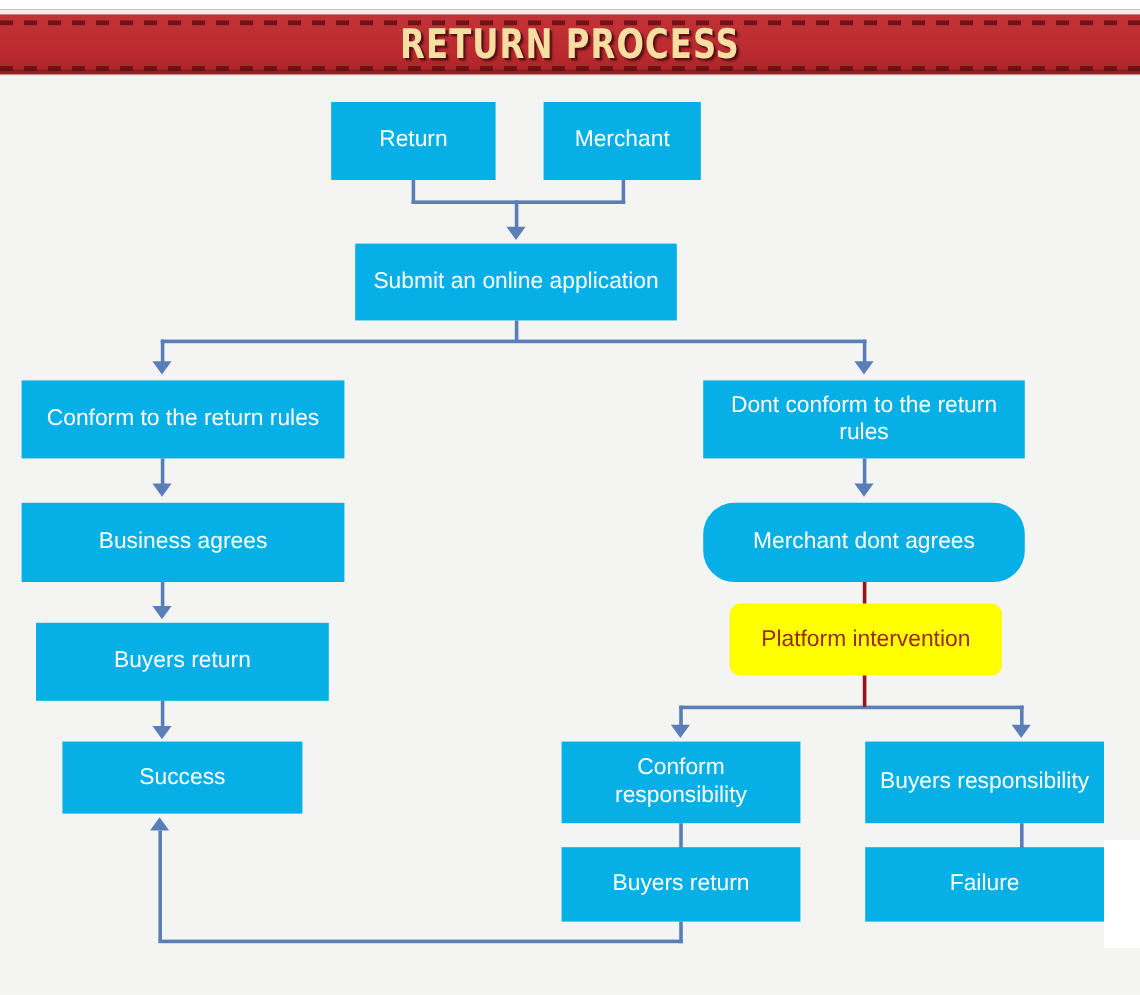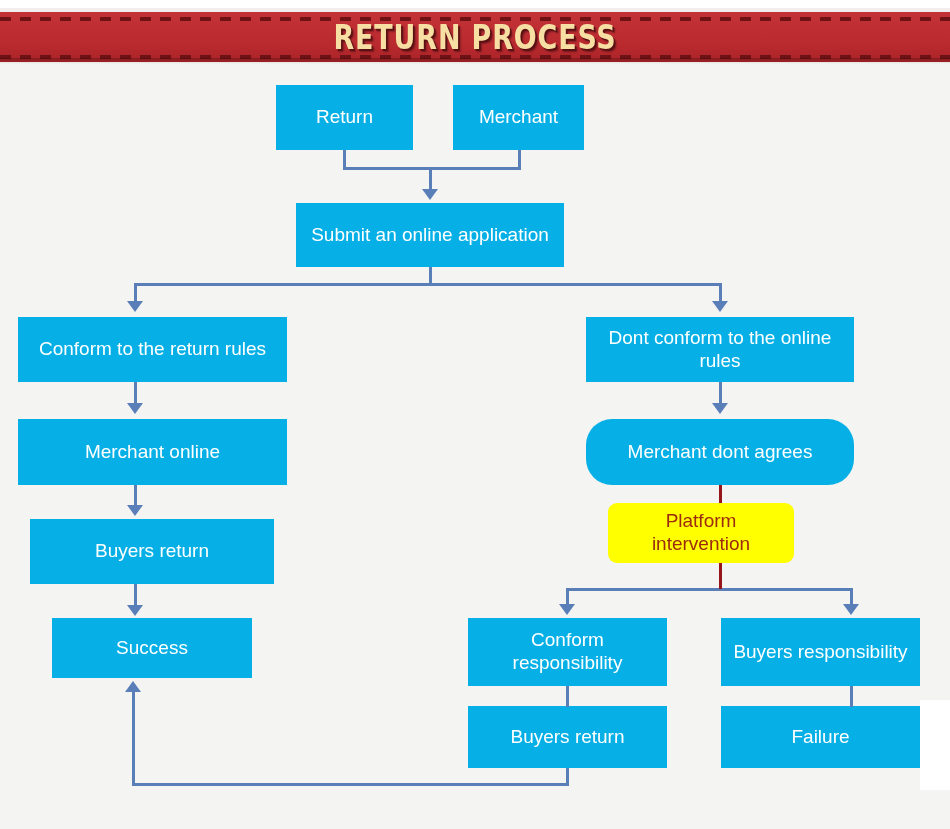--- a/index.html
+++ b/index.html
@@ -156,31 +156,31 @@
   <div class="arrow-up" style="left:125px;top:681px;"></div>
 
   <div class="node" style="left:276px;top:85px;width:137px;height:65px;">Return</div>
 
   <div class="node" style="left:453px;top:85px;width:131px;height:65px;">Merchant</div>
 
   <div class="node" style="left:296px;top:203px;width:268px;height:64px;">Submit an online application</div>
 
   <div class="node" style="left:18px;top:317px;width:269px;height:65px;">Conform to the return rules</div>
 
-  <div class="node" style="left:18px;top:419px;width:269px;height:66px;">Merchant online</div>
+  <div class="node" style="left:18px;top:419px;width:269px;height:66px;">Business agrees</div>
 
   <div class="node" style="left:30px;top:519px;width:244px;height:65px;">Buyers return</div>
 
   <div class="node" style="left:52px;top:618px;width:200px;height:60px;">Success</div>
 
-  <div class="node" style="left:586px;top:317px;width:268px;height:65px;">Dont conform to the online rules</div>
+  <div class="node" style="left:586px;top:317px;width:268px;height:65px;">Dont conform to the return rules</div>
 
   <div class="node" style="left:586px;top:419px;width:268px;height:66px;border-radius:26px;">Merchant dont agrees</div>
 
-  <div class="node yellow" style="left:608px;top:503px;width:186px;height:60px;">Platform intervention</div>
+  <div class="node yellow" style="left:608px;top:503px;width:227px;height:60px;">Platform intervention</div>
 
   <div class="node" style="left:468px;top:618px;width:199px;height:68px;">Conform responsibility</div>
 
   <div class="node" style="left:721px;top:618px;width:199px;height:68px;">Buyers responsibility</div>
 
   <div class="node" style="left:468px;top:706px;width:199px;height:62px;">Buyers return</div>
 
   <div class="node" style="left:721px;top:706px;width:199px;height:62px;">Failure</div>
 
 </div>

